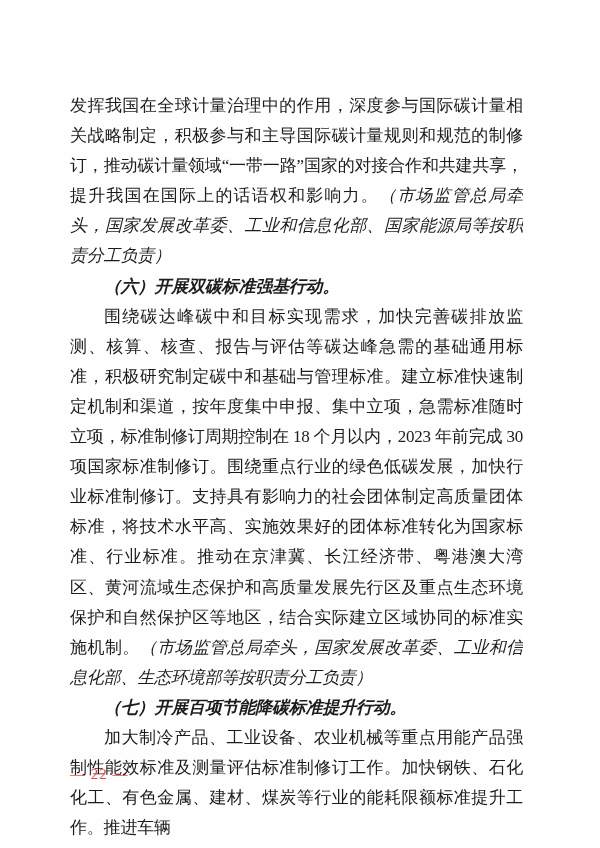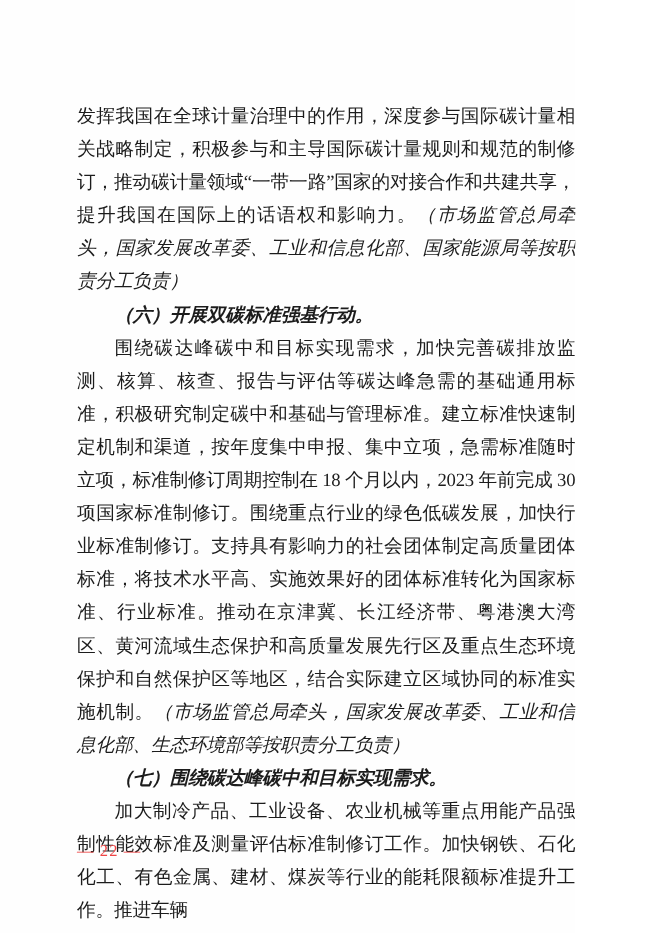--- a/index.html
+++ b/index.html
@@ -59,20 +59,20 @@
 
 <div class="page">
   <main class="text-block">
 
     <p class="para no-indent"><span>发挥我国在全球计量治理中的作用，深度参与国际碳计量相关战略制定，积极参与和主导国际碳计量规则和规范的制修订，推动碳计量领域“一带一路”国家的对接合作和共建共享，提升我国在国际上的话语权和影响力。</span><span class="attribution">（市场监管总局牵头，国家发展改革委、工业和信息化部、国家能源局等按职责分工负责）</span></p>
 
     <p class="para heading"><span>（六）开展双碳标准强基行动。</span></p>
 
     <p class="para"><span>围绕碳达峰碳中和目标实现需求，加快完善碳排放监测、核算、核查、报告与评估等碳达峰急需的基础通用标准，积极研究制定碳中和基础与管理标准。建立标准快速制定机制和渠道，按年度集中申报、集中立项，急需标准随时立项，标准制修订周期控制在 18 个月以内，2023 年前完成 30 项国家标准制修订。围绕重点行业的绿色低碳发展，加快行业标准制修订。支持具有影响力的社会团体制定高质量团体标准，将技术水平高、实施效果好的团体标准转化为国家标准、行业标准。推动在京津冀、长江经济带、粤港澳大湾区、黄河流域生态保护和高质量发展先行区及重点生态环境保护和自然保护区等地区，结合实际建立区域协同的标准实施机制。</span><span class="attribution">（市场监管总局牵头，国家发展改革委、工业和信息化部、生态环境部等按职责分工负责）</span></p>
 
-    <p class="para heading"><span>（七）围绕碳达峰碳中和目标实现需求。</span></p>
+    <p class="para heading"><span>（七）开展百项节能降碳标准提升行动。</span></p>
 
     <p class="para"><span>加大制冷产品、工业设备、农业机械等重点用能产品强制性能效标准及测量评估标准制修订工作。加快钢铁、石化化工、有色金属、建材、煤炭等行业的能耗限额标准提升工作。推进车辆</span></p>
 
   </main>
 
   <footer class="page-footer">— 22 —</footer>
 </div>
 
 </body></html>

